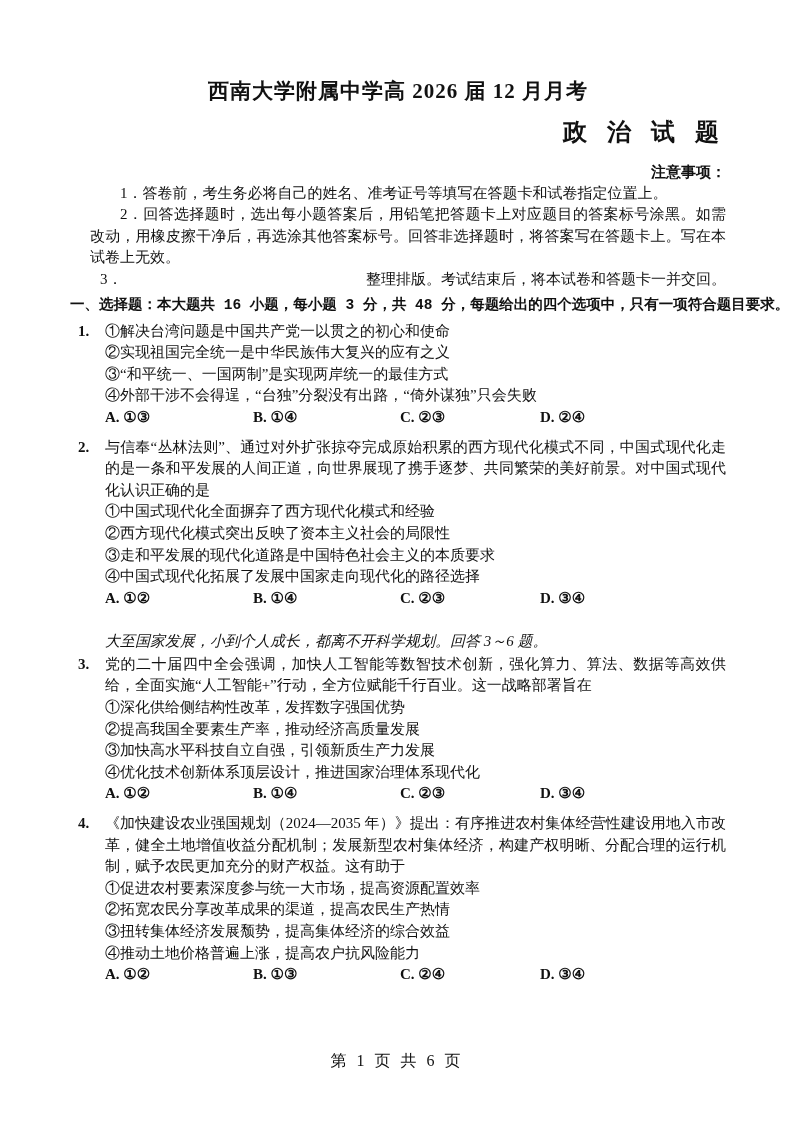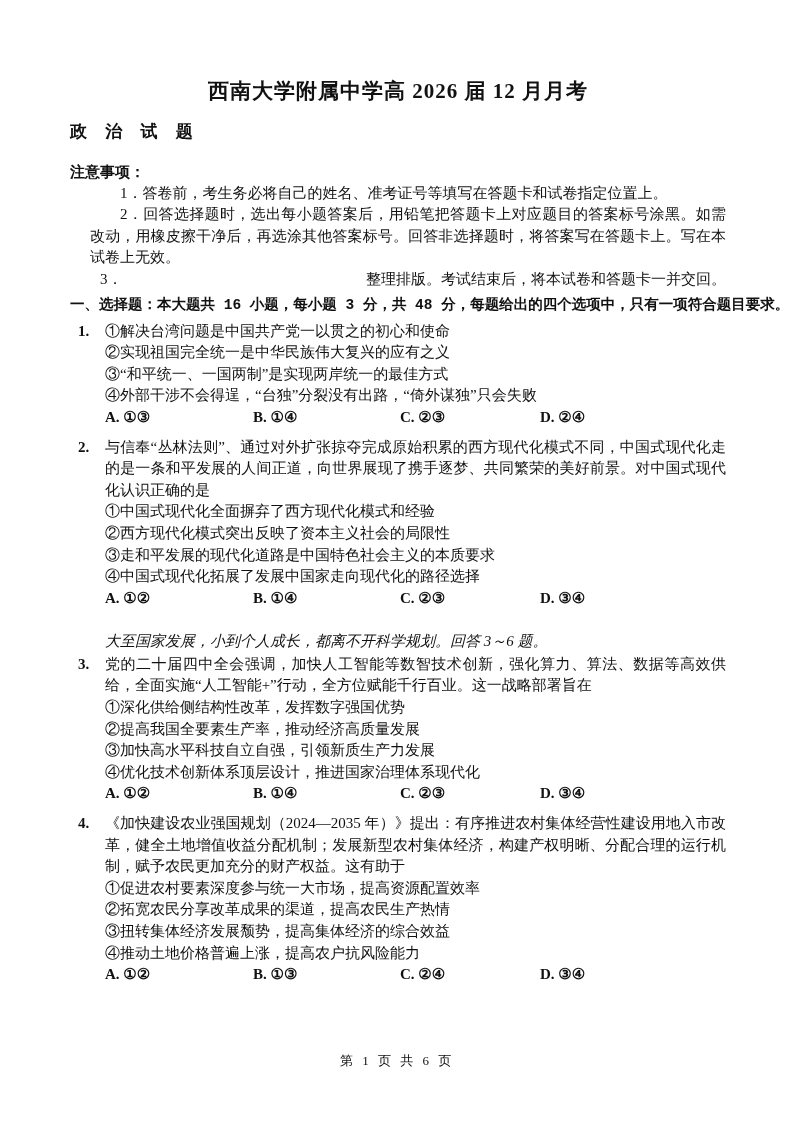--- a/index.html
+++ b/index.html
@@ -19,32 +19,33 @@
     overflow: hidden;
   }
   .doc-title {
     text-align: center;
     font-size: 21px;
     line-height: 26px;
     font-weight: 600;
     letter-spacing: 1px;
   }
   .doc-subtitle {
-    text-align: left;
-    font-size: 17px;
+    text-align: right;
+    font-size: 24px;
     line-height: 30px;
     font-weight: 700;
     letter-spacing: 7px;
     margin-top: 13px;
   }
   .notice-heading {
     font-family: "Liberation Sans", "DejaVu Sans", sans-serif;
     font-weight: 700;
     font-size: 15px;
     margin-top: 14px;
+    text-align: right;
   }
   .notice-p {
     text-indent: 2em;
     text-align: justify;
     margin-left: 20px;
   }
   .note3 {
     display: flex;
     justify-content: space-between;
     padding-left: 2em;
@@ -74,21 +75,21 @@
   }
   .lead {
     margin-top: 22px;
     padding-left: 35px;
     font-style: italic;
   }
   .footer {
     position: absolute;
     left: 0; right: 0; bottom: 50px;
     text-align: center;
-    font-size: 13px;
+    font-size: 16px;
     letter-spacing: 3px;
   }
 </style>
 </head>
 <body>
 
 <div class="page">
 
   <div class="doc-title">西南大学附属中学高 2026 届 12 月月考</div>
   <div class="doc-subtitle">政 治 试 题</div>

